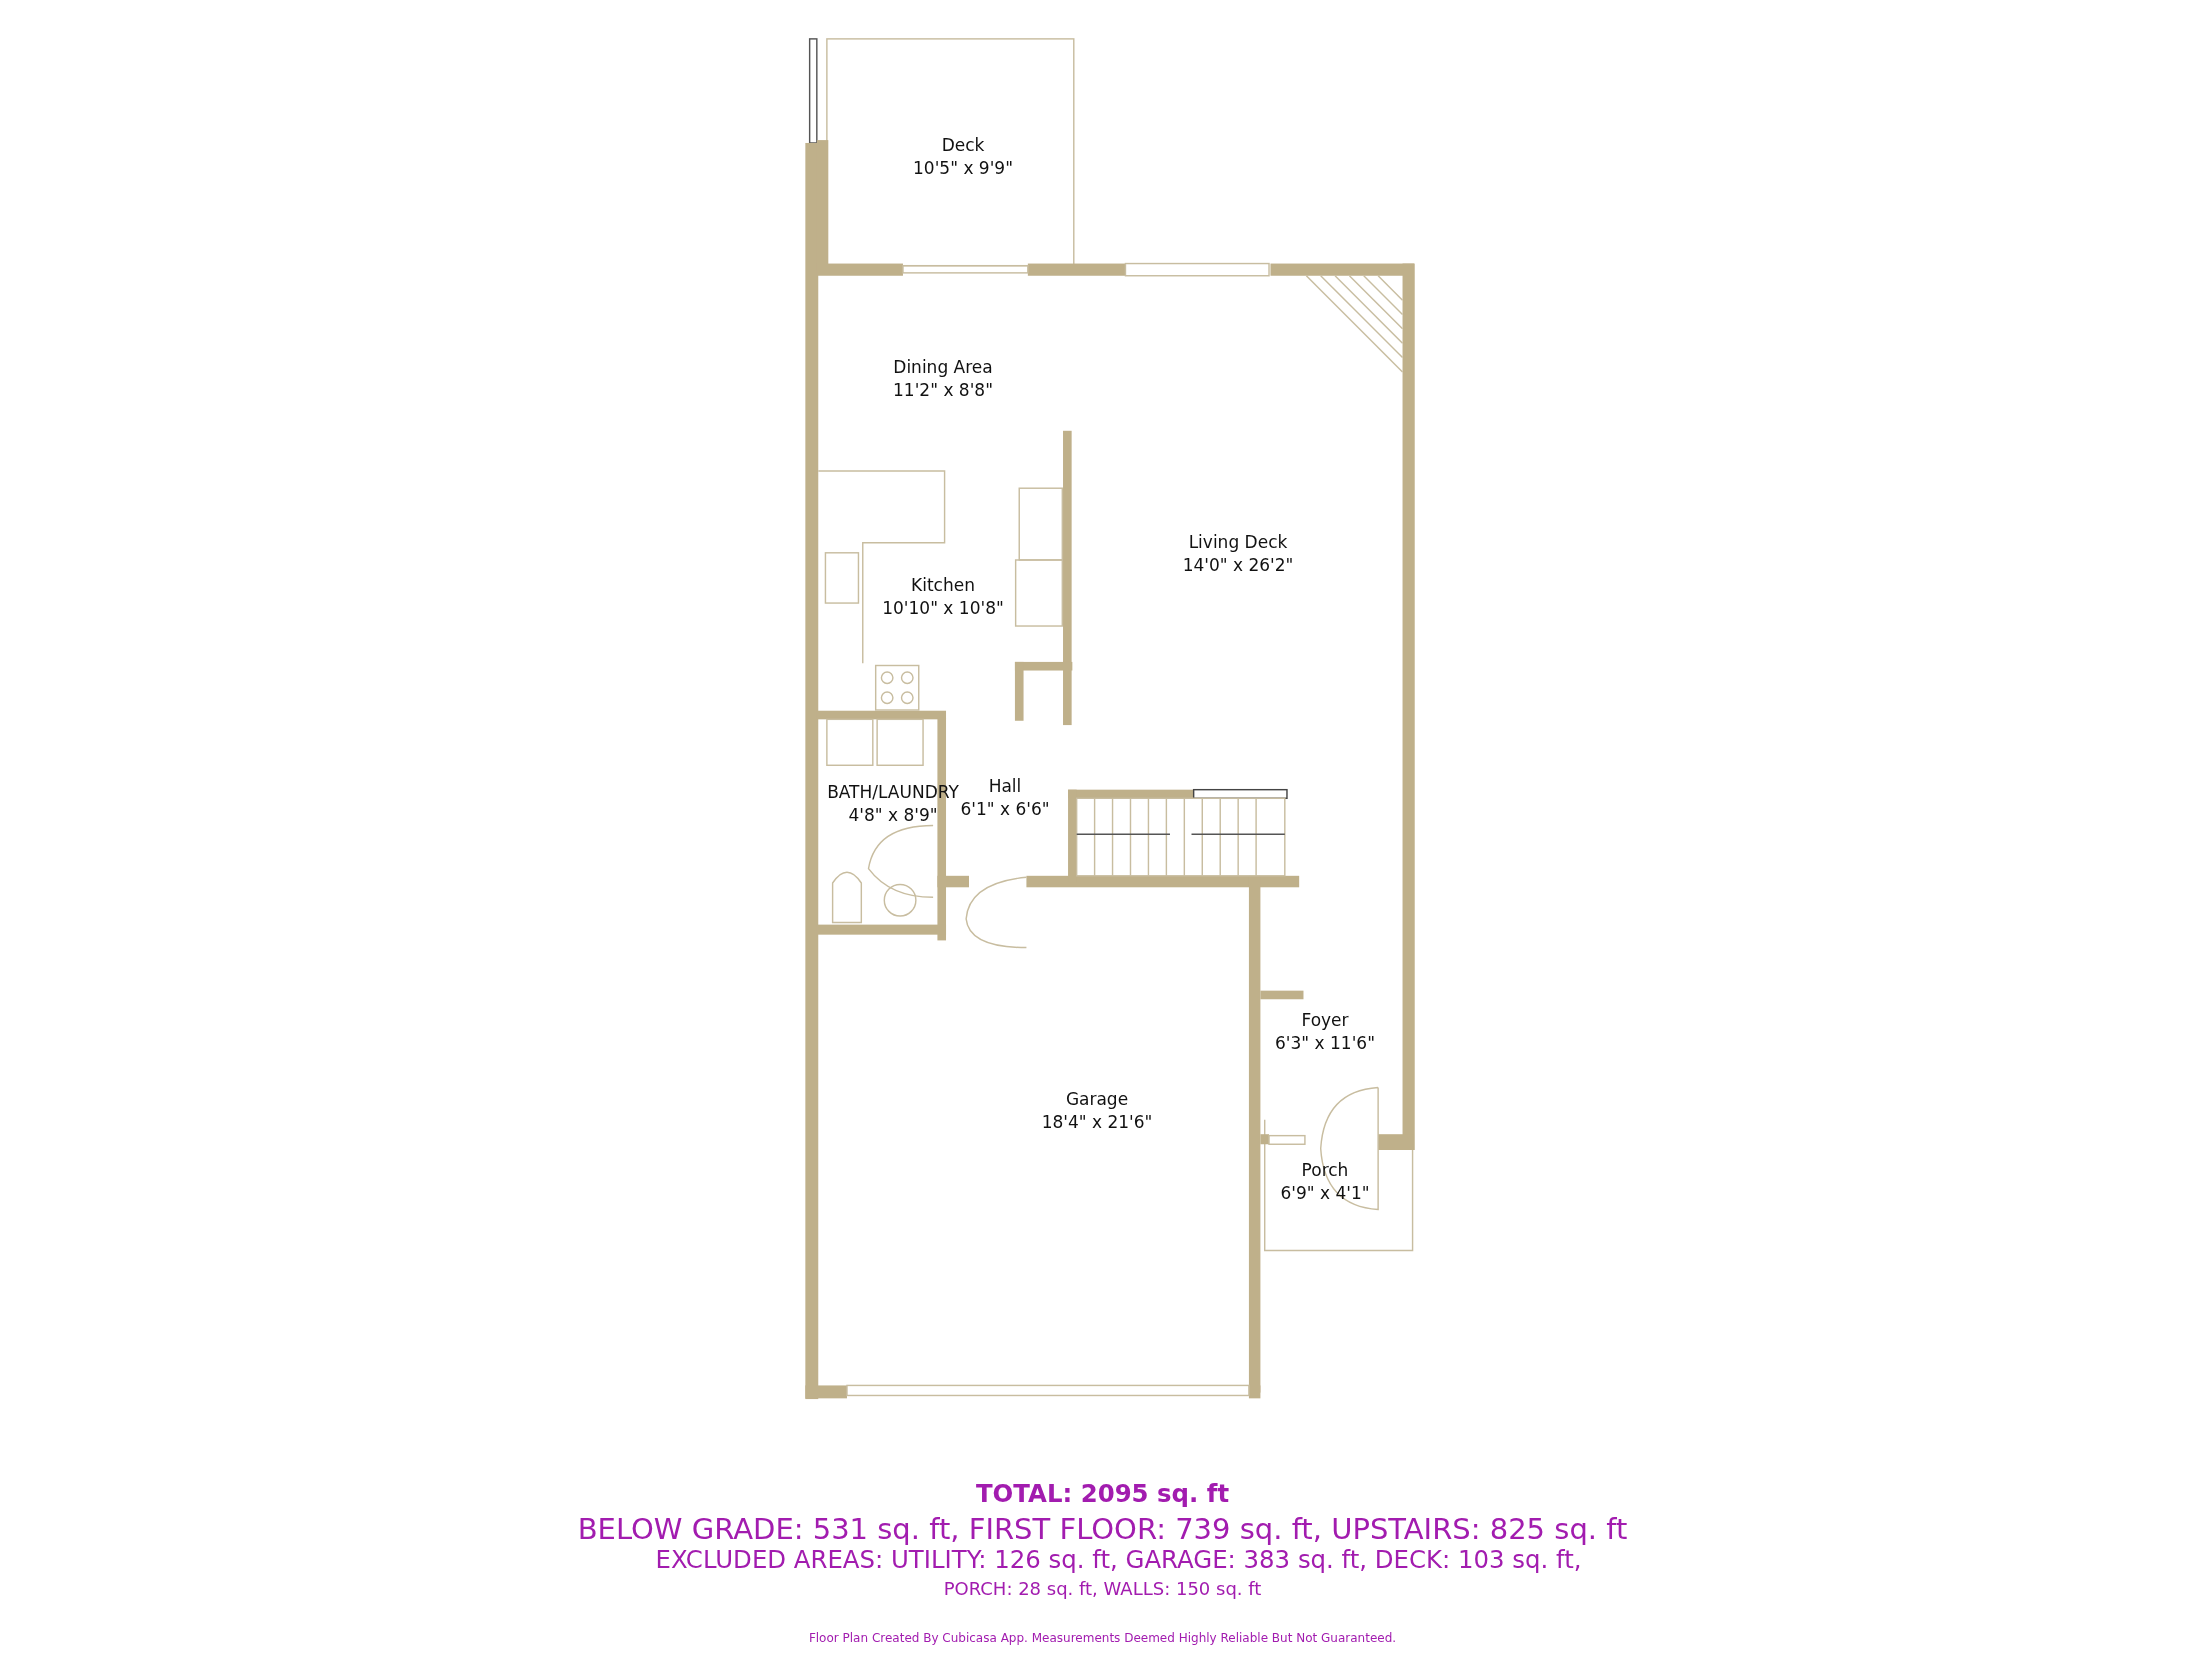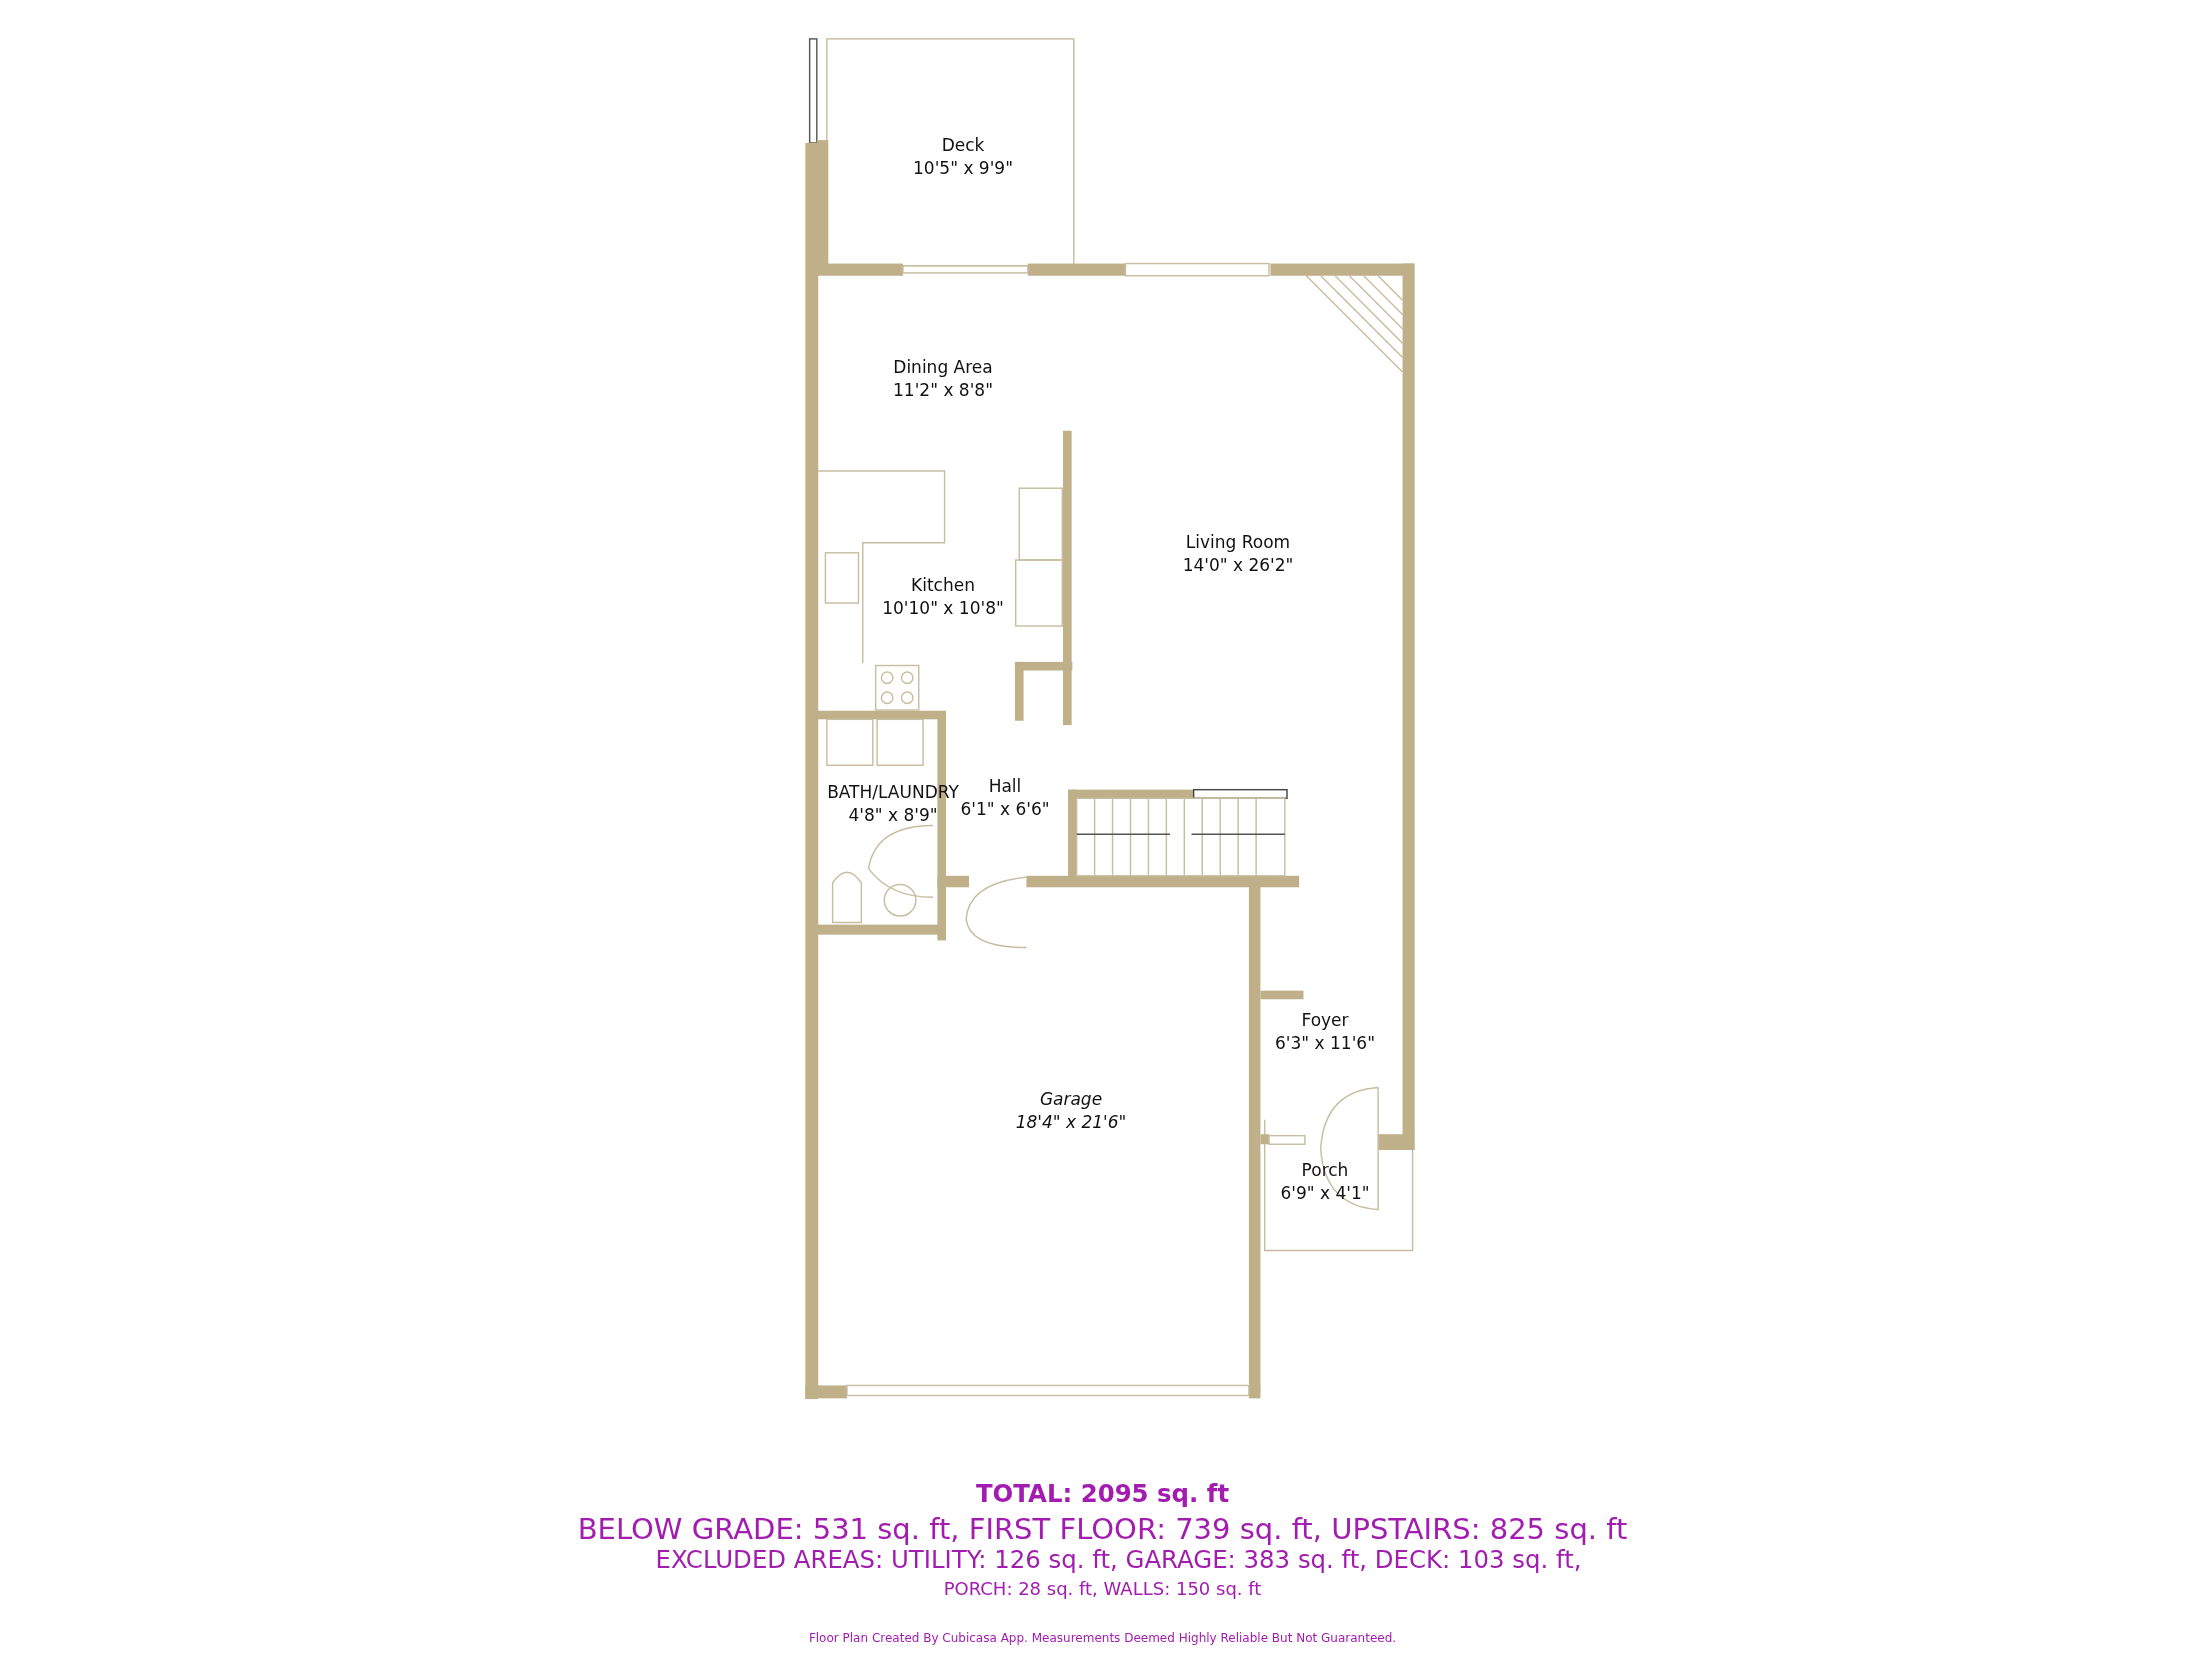--- a/index.html
+++ b/index.html
@@ -119,40 +119,40 @@
 
 <div class="label" style="left:944px; top:134px;margin-left:19px;">
   <span class="name">Deck</span>
   <span class="dims">10'5" x 9'9"</span>
 </div>
 <div class="label" style="left:943px; top:356px;">
   <span class="name">Dining Area</span>
   <span class="dims">11'2" x 8'8"</span>
 </div>
 <div class="label" style="left:1238px; top:531px;">
-  <span class="name">Living Room</span>
+  <span class="name">Living Deck</span>
   <span class="dims">14'0" x 26'2"</span>
 </div>
 <div class="label" style="left:943px; top:574px;">
   <span class="name">Kitchen</span>
   <span class="dims">10'10" x 10'8"</span>
 </div>
 <div class="label" style="left:893px; top:781px;">
   <span class="name">BATH/LAUNDRY</span>
   <span class="dims">4'8" x 8'9"</span>
 </div>
 <div class="label" style="left:1005px; top:775px;">
   <span class="name">Hall</span>
   <span class="dims">6'1" x 6'6"</span>
 </div>
 <div class="label" style="left:1325px; top:1009px;">
   <span class="name">Foyer</span>
   <span class="dims">6'3" x 11'6"</span>
 </div>
-<div class="label" style="left:1071px; top:1088px;font-style:italic;">
+<div class="label" style="left:1097px; top:1088px;">
   <span class="name">Garage</span>
   <span class="dims">18'4" x 21'6"</span>
 </div>
 <div class="label" style="left:1325px; top:1159px;">
   <span class="name">Porch</span>
   <span class="dims">6'9" x 4'1"</span>
 </div>
 
 <div class="summary total">TOTAL: 2095 sq. ft</div>
 <div class="summary line1">BELOW GRADE: 531 sq. ft, FIRST FLOOR: 739 sq. ft, UPSTAIRS: 825 sq. ft</div>

